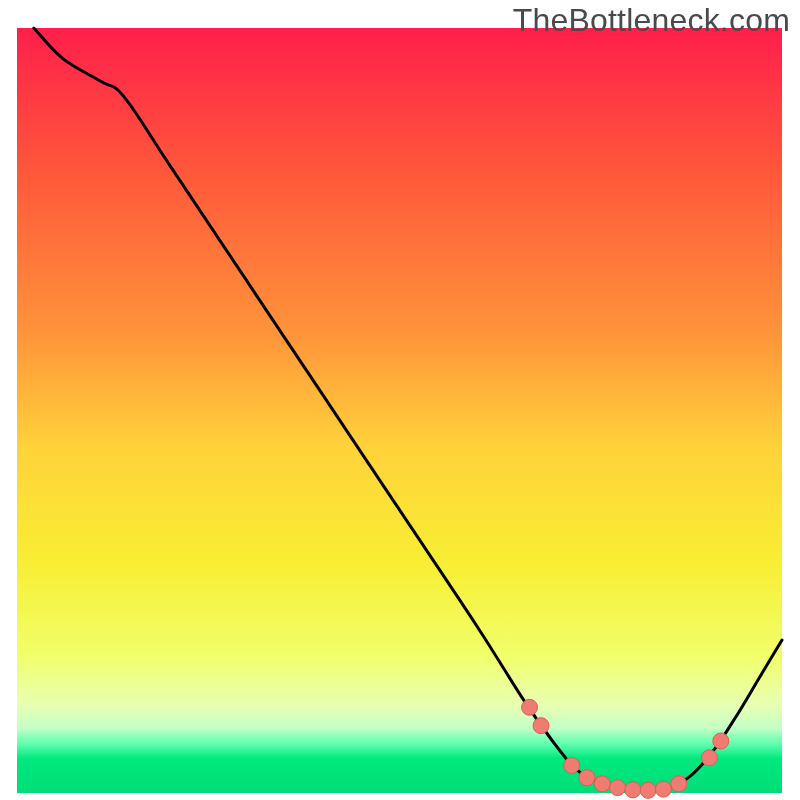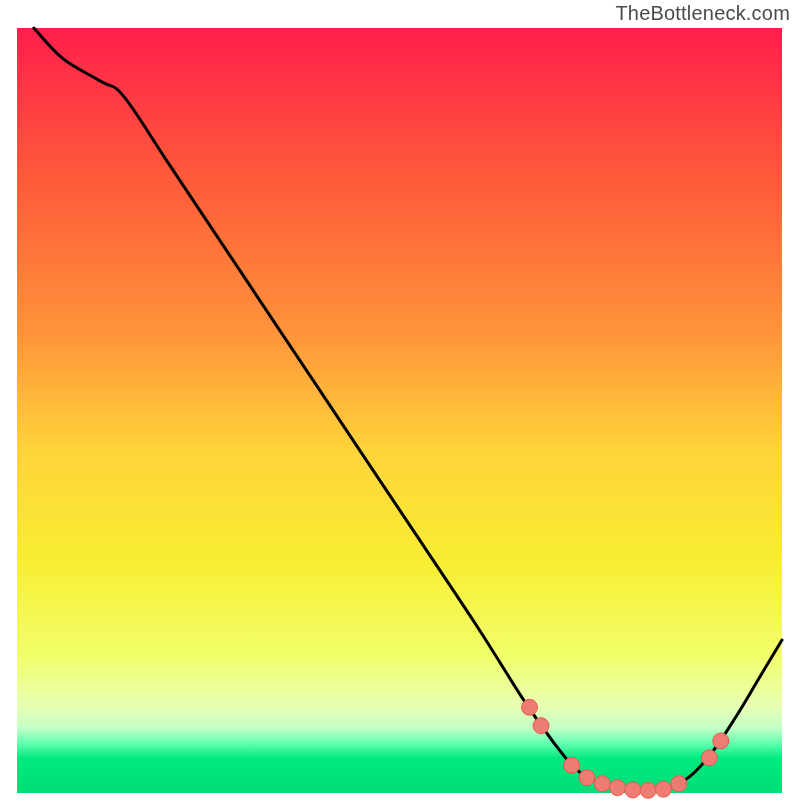--- a/index.html
+++ b/index.html
@@ -13,21 +13,21 @@
   .container {
     position: relative;
     width: 800px;
     height: 800px;
   }
   .watermark {
     position: absolute;
     top: 2px;
     right: 10px;
     color: #4a4a4a;
-    font-size: 20px;
+    font-size: 32px;
     font-weight: 400;
     letter-spacing: 0.2px;
     z-index: 10;
   }
   svg.chart {
     position: absolute;
     top: 0;
     left: 0;
   }
 </style>

